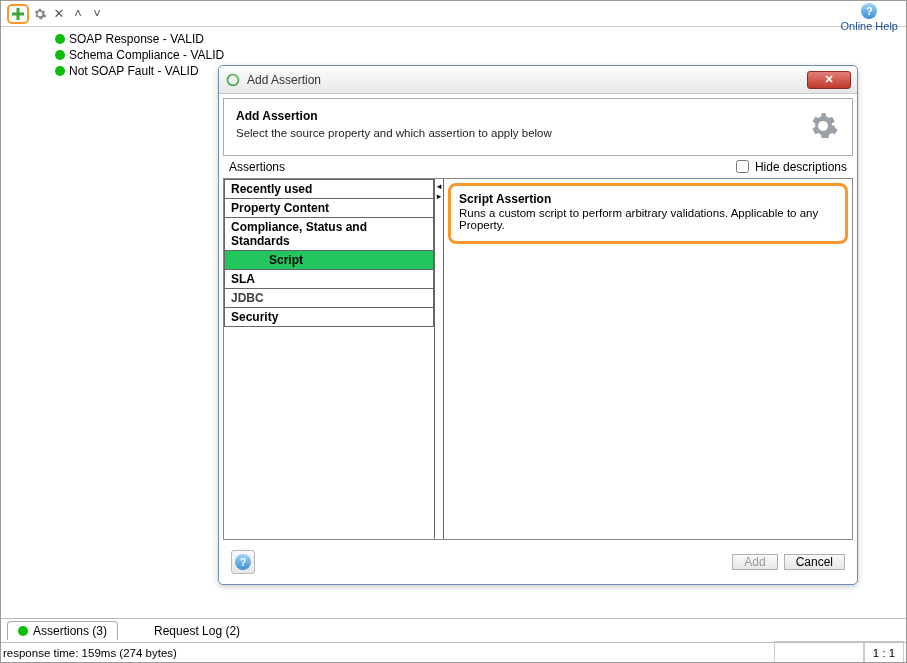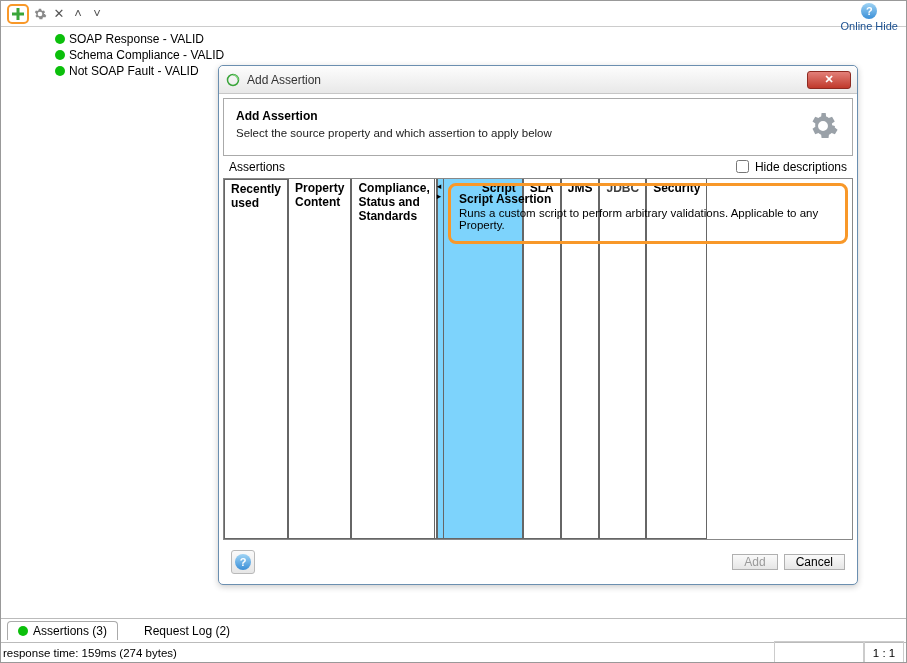--- a/index.html
+++ b/index.html
@@ -30,39 +30,39 @@
 .dlg-header h3 { font-size:12px; font-weight:bold; margin-bottom:4px;}
 .dlg-header p { font-size:11.5px; color:#222; }
 .gear-big { margin-left:auto; font-size:28px; color:#888; }
 .gear-big svg{display:block;}
 
 .assertions-bar { display:flex; align-items:center; justify-content:space-between; padding:4px 10px; font-size:12px; }
 .hide-desc { display:flex; gap:6px; font-size:12px;}
 .hide-desc input { width:13px; height:13px; }
 
 .content { flex:1; display:flex; border:1px solid #888; margin:0 4px; }
-.cat-list { width:210px; border-right:0; display:flex; flex-direction:row; }
+.cat-list { width:210px; border-right:0; display:flex; flex-direction:column; }
 .cat-item { border:1px solid #666; border-top:none; padding:2px 6px; font-weight:bold; font-size:12px; background:#fff;}
 .cat-item:first-child { border-top:1px solid #666;}
-.cat-item.selected { background:#7dd3fc;padding-left:44px; }
+.cat-item.selected { background:#22c55e;padding-left:44px; }
 .cat-item.disabled { color:#404040; }
 .splitter { width:10px; display:flex; flex-direction:column; align-items:center; justify-content:flex-start; padding-top:2px; border-left:1px solid #666; border-right:1px solid #666; gap:0; font-size:9px; color:#000;}
 .detail { flex:1; padding:4px; }
 .item-card { border:3px solid #f89829; border-radius:8px; padding:6px 8px 10px 8px; }
 .item-card h4 { font-size:12px; font-weight:bold; margin-bottom:1px;}
 .item-card p { font-size:11.5px; }
 
 .dlg-footer { display:flex; align-items:center; padding:6px 8px; gap:6px; margin:4px;}
 .dlg-footer .spacer{flex:1;}
 .help-btn { width:24px; height:24px; border:1px solid #b9b9b9; border-radius:3px; display:flex; align-items:center; justify-content:center; background:linear-gradient(#fafafa,#e6e6e6);}
 .btn { border:1px solid #b0b0b0; background:linear-gradient(#fafafa,#e6e6e6); border-radius:0; padding:0 11px; font-size:12px;}
 .btn.disabled { color:#9a9a9a; }
 
 
-.tabs-row { position:absolute; left:0; right:0; bottom:20px; height:24px; border-top:1px solid #bbb; display:flex; align-items:center; padding:0 6px; gap:16px;}
+.tabs-row { position:absolute; left:0; right:0; bottom:20px; height:24px; border-top:1px solid #bbb; display:flex; align-items:center; padding:0 6px; gap:26px;}
 .tab { display:flex; align-items:center; gap:5px; padding:2px 10px; border:1px solid #aaa; border-bottom:none; border-radius:4px 4px 0 0; font-size:12px; background:#fff;}
 .tab.plain { border:none; }
 
 
 .status { position:absolute; left:0; right:0; bottom:0; height:20px; border-top:1px solid #bbb; display:flex; align-items:center; font-size:11.5px; padding:0 2px;}
 .status-cell { border:1px solid #ccc; height:23px; padding:0 6px; display:flex; align-items:center;}
 .status-cell.empty{width:90px; margin-left:auto;}
 .status-cell.ratio{width:40px; justify-content:center;}
 </style>
 </head>
@@ -80,21 +80,21 @@
   <span class="tb-btn">
     <svg width="14" height="14" viewBox="0 0 24 24">
         <path fill="#8a8a8a" d="M12 8a4 4 0 100 8 4 4 0 000-8zm9 4a7 7 0 01-.1 1.2l2 1.6-2 3.4-2.4-.9a7 7 0 01-2 1.2l-.4 2.5H11l-.4-2.5a7 7 0 01-2-1.2l-2.4.9-2-3.4 2-1.6A7 7 0 015 12a7 7 0 01.1-1.2l-2-1.6 2-3.4 2.4.9a7 7 0 012-1.2L10 3h4l.4 2.5a7 7 0 012 1.2l2.4-.9 2 3.4-2 1.6c.1.4.2.8.2 1.2z"></path>
       </svg>
   </span>
   <span class="tb-btn">✕</span>
   <span class="tb-btn">˄</span>
   <span class="tb-btn">˅</span>
   <div class="help-corner">
     <span class="help-q">?</span><br>
-    <span>Online Hide</span>
+    <span>Online Help</span>
   </div>
 </div>
 
 <div class="main">
   <div class="sidebar">
     <div class="assertion-item">
         <span class="dot"></span>
         <span>SOAP Response - VALID</span>
       </div>
     <div class="assertion-item">
@@ -140,21 +140,20 @@
     </label>
   </div>
 
   <div class="content">
     <div class="cat-list">
       <div class="cat-item">Recently used</div>
       <div class="cat-item">Property Content</div>
       <div class="cat-item">Compliance, Status and Standards</div>
       <div class="cat-item selected">Script</div>
       <div class="cat-item">SLA</div>
-      <div class="cat-item">JMS</div>
       <div class="cat-item disabled">JDBC</div>
       <div class="cat-item">Security</div>
     </div>
     <div class="splitter">
       <span>◂</span>
       <span>▸</span>
     </div>
     <div class="detail">
       <div class="item-card">
         <h4>Script Assertion</h4>

